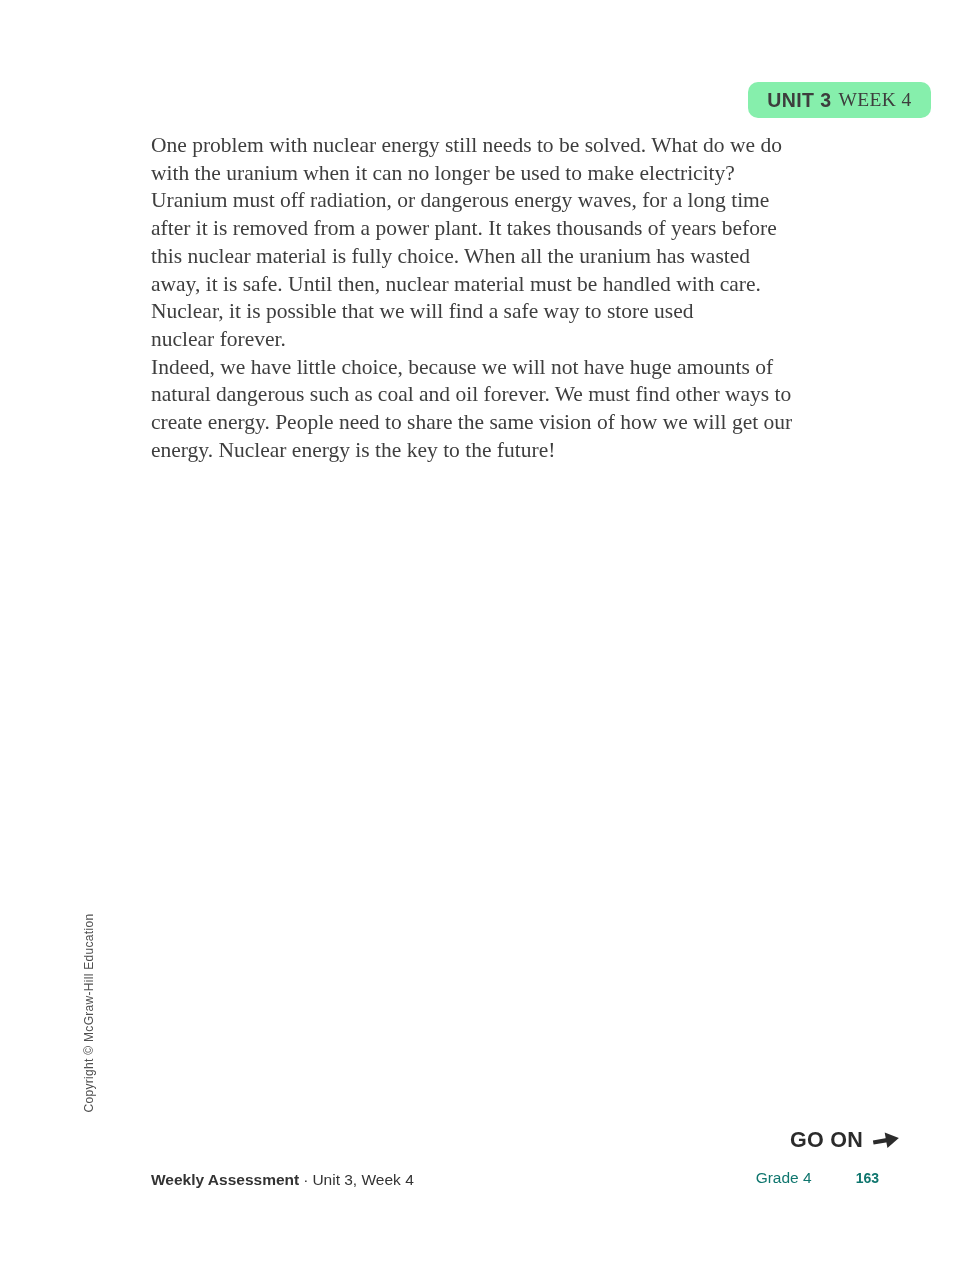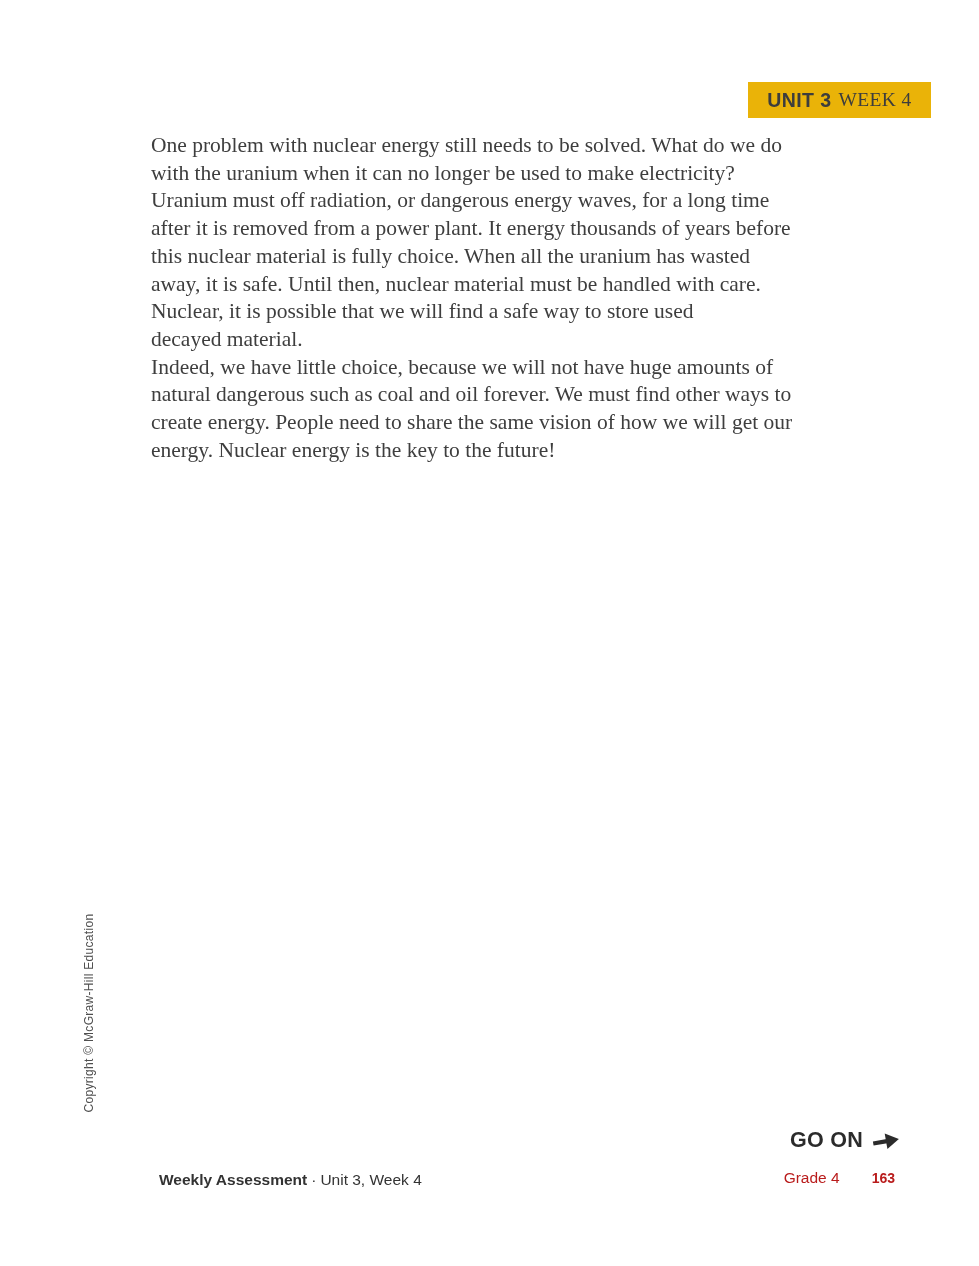--- a/index.html
+++ b/index.html
@@ -61,75 +61,74 @@
     letter-spacing: 0.3px;
     white-space: nowrap;
   }
 
   
   .go-on {
     position: absolute;
     left: 790px;
     top: 1128px;
     display: flex;
-    align-items: flex-end;
+    align-items: flex-start;
     gap: 8px;
     font-weight: 700;
     font-size: 21.5px;
     letter-spacing: 0.3px;
     color: #2b2b2b;
     white-space: nowrap;
   }
   .go-on svg { display: block; }
 
   
   .footer-left {
     position: absolute;
     left: 151px;
     top: 1171px;
     font-size: 15.5px;
     color: #333333;
     white-space: nowrap;
-    margin-left: 8px;
   }
   .footer-left .title { font-weight: 700; }
   .footer-left .sep { margin: 0 4px; }
   .footer-right {
     position: absolute;
-    right: 84px;
+    right: 100px;
     top: 1169px;
     display: flex;
     align-items: baseline;
-    gap: 32px;
-    color: #b91c1c;
+    gap: 44px;
+    color: #0f766e;
     white-space: nowrap;
   }
   .footer-right .grade { font-size: 15.5px; font-weight: 400; }
   .footer-right .pagenum { font-size: 14px; font-weight: 700; }
 </style>
 </head>
 <body>
 
 <div class="page">
 
-  <div class="unit-badge" style="background: #eab308; color: rgb(61, 61, 61);">
+  <div class="unit-badge" style="background: #86efac; color: rgb(61, 61, 61); border-radius: 10px;">
     <span class="unit">UNIT 3</span>
     <span class="week">WEEK 4</span>
   </div>
 
   <div class="passage">
     <div class="para">
       <div class="line">One problem with nuclear energy still needs to be solved. What do we do</div>
       <div class="line">with the uranium when it can no longer be used to make electricity?</div>
       <div class="line">Uranium must off radiation, or dangerous energy waves, for a long time</div>
-      <div class="line">after it is removed from a power plant. It energy thousands of years before</div>
+      <div class="line">after it is removed from a power plant. It takes thousands of years before</div>
       <div class="line">this nuclear material is fully choice. When all the uranium has wasted</div>
       <div class="line">away, it is safe. Until then, nuclear material must be handled with care.</div>
       <div class="line">Nuclear, it is possible that we will find a safe way to store used</div>
-      <div class="line">decayed material.</div>
+      <div class="line">nuclear forever.</div>
     </div>
     <div class="para">
       <div class="line">Indeed, we have little choice, because we will not have huge amounts of</div>
       <div class="line">natural dangerous such as coal and oil forever. We must find other ways to</div>
       <div class="line">create energy. People need to share the same vision of how we will get our</div>
       <div class="line">energy. Nuclear energy is the key to the future!</div>
     </div>
   </div>
 
   <div class="copyright">Copyright © McGraw-Hill Education</div>

